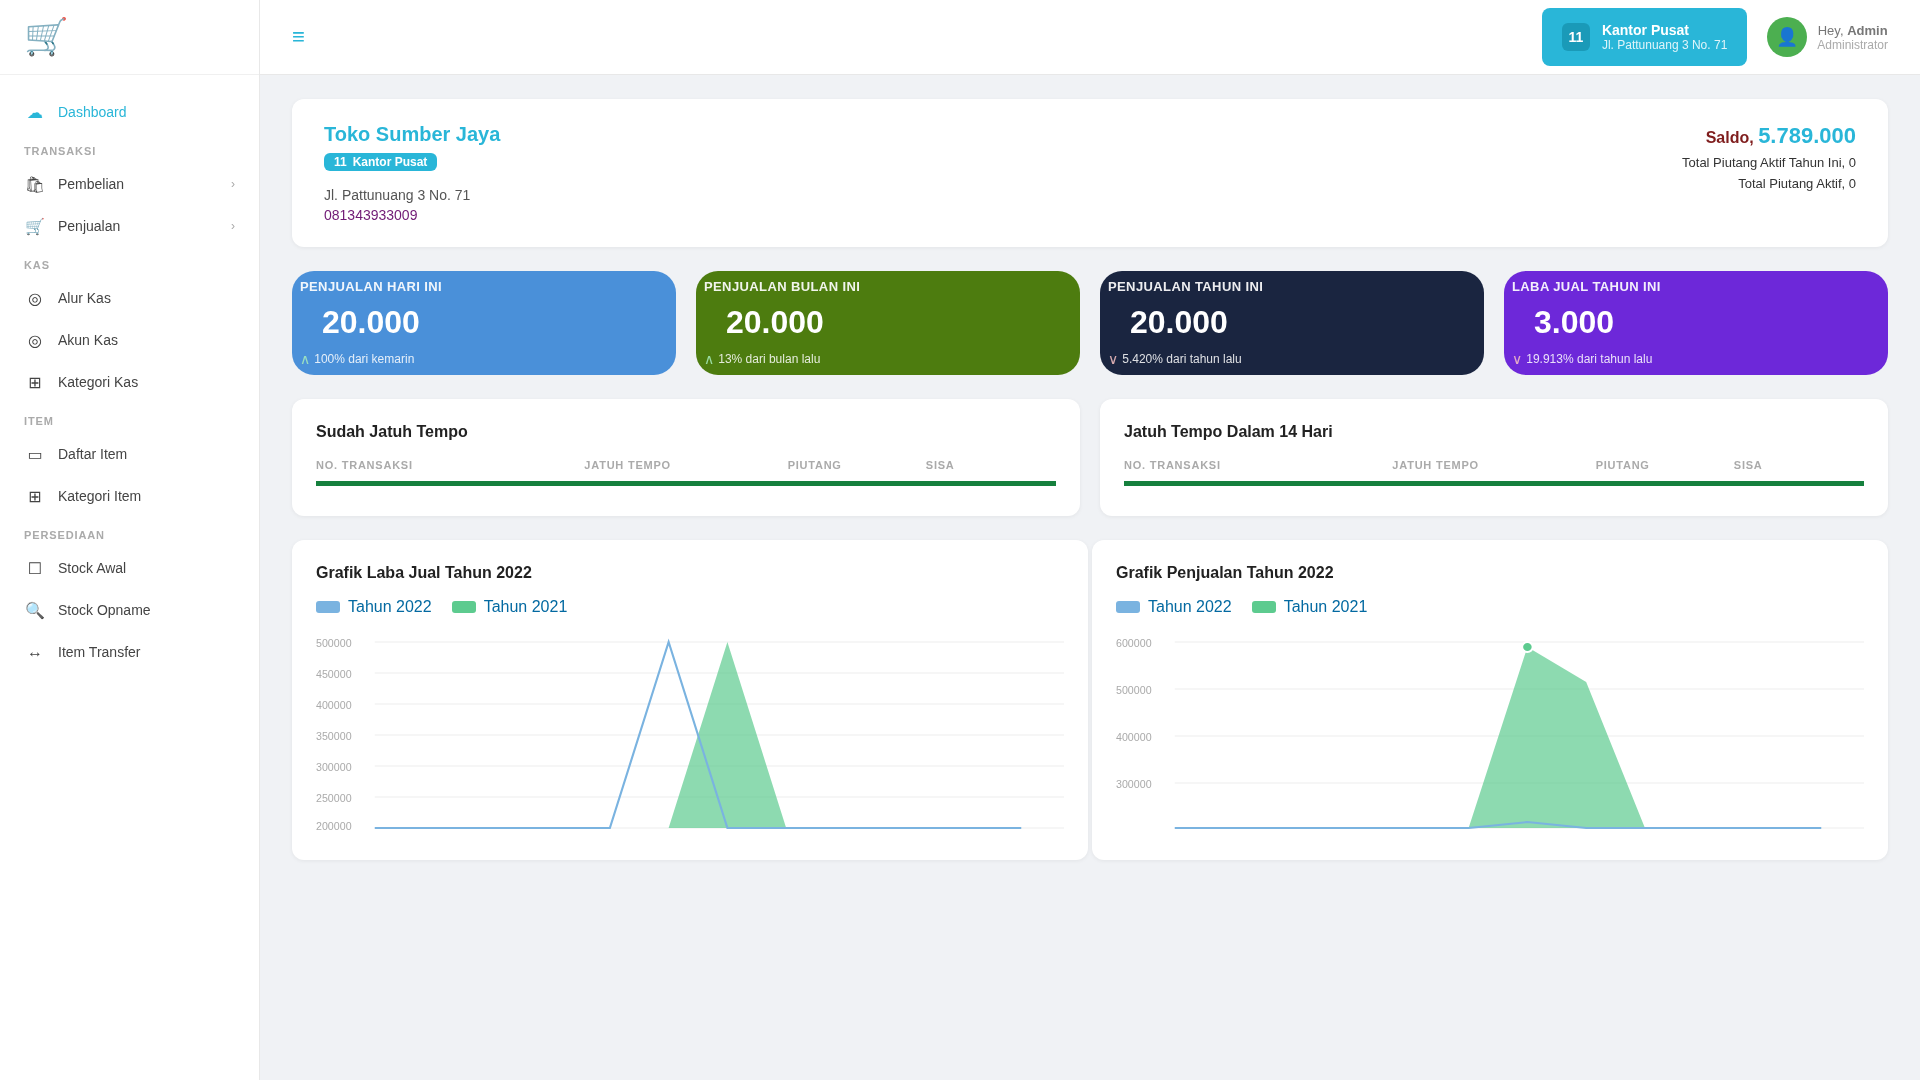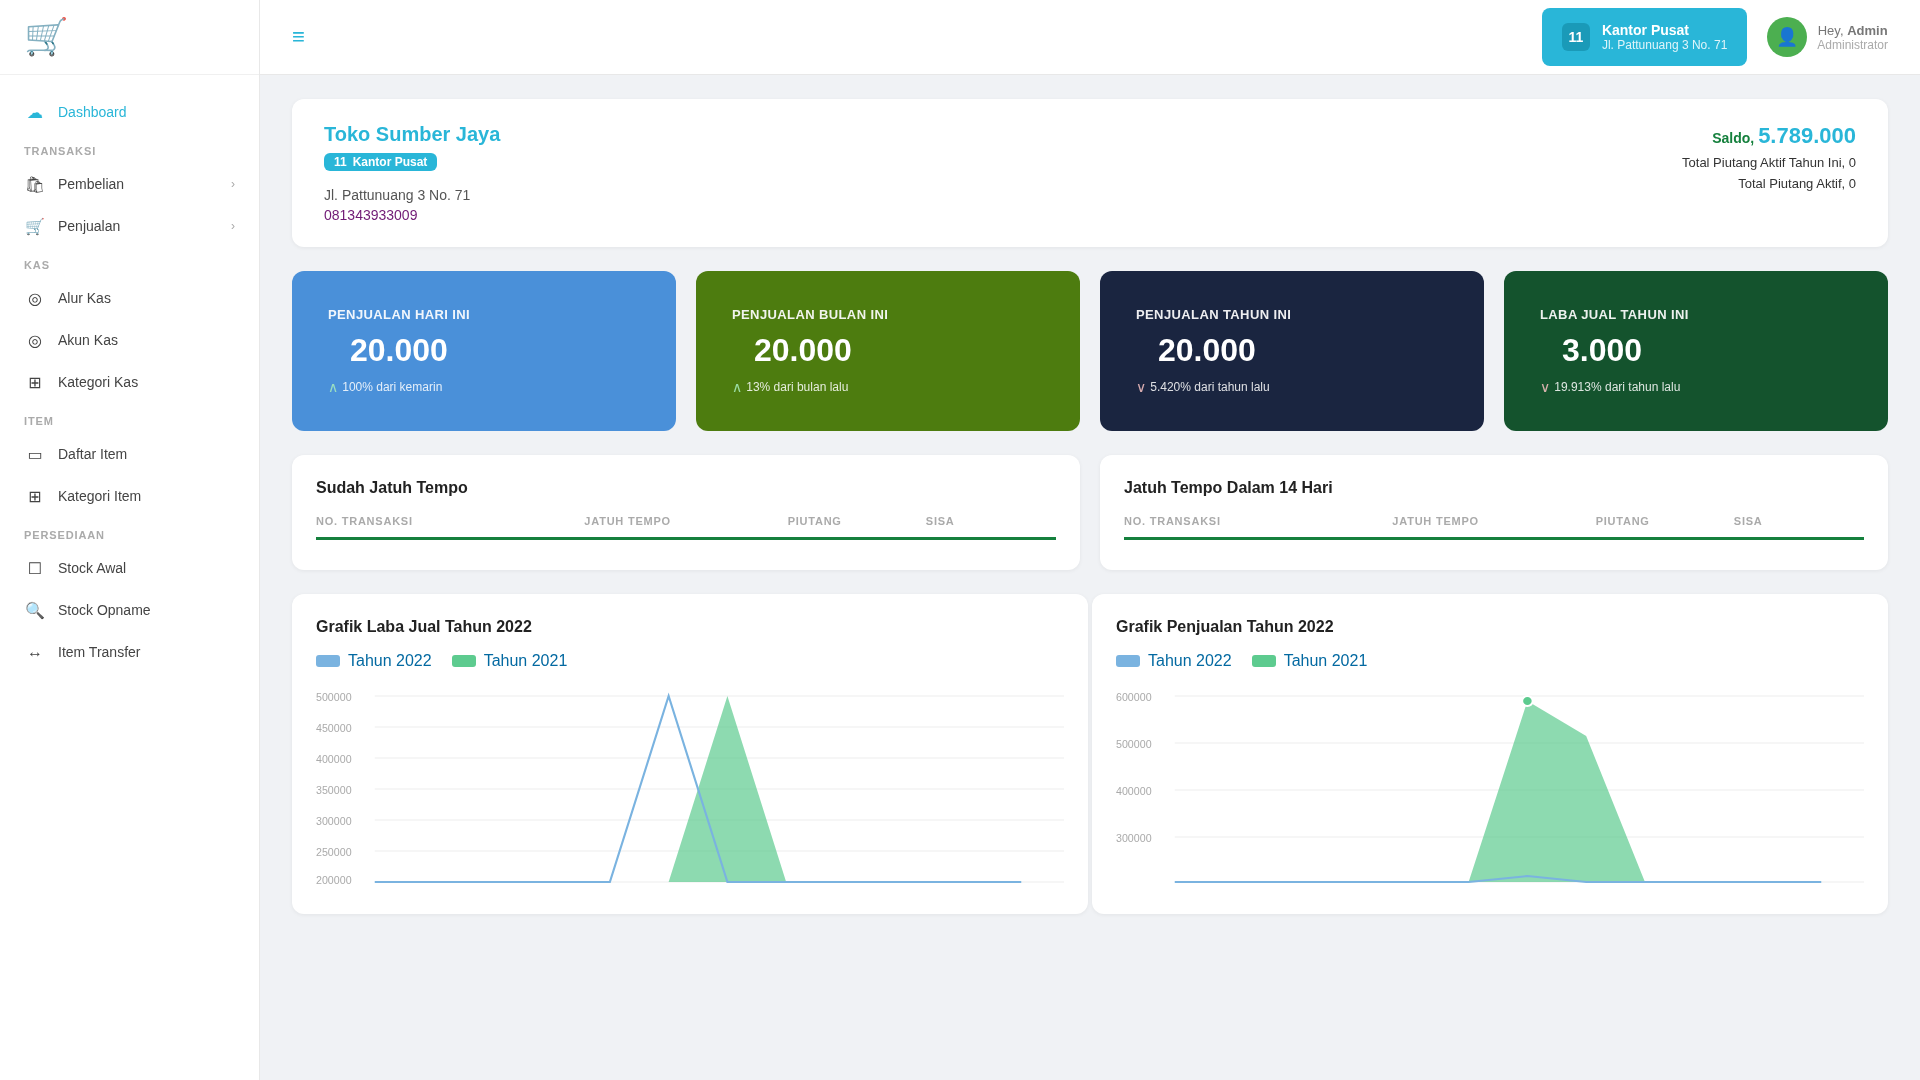--- a/index.html
+++ b/index.html
@@ -150,28 +150,28 @@
     .balance-row span { color: #333; }
 
     
     .stats-grid {
       display: grid;
       grid-template-columns: repeat(4, 1fr);
       gap: 20px;
       margin-bottom: 24px;
     }
     .stat-card {
-      border-radius: 12px;
-      padding: 36px;
+      border-radius: 22px;
+      padding: 8px;
       color: #fff;
     }
     .stat-card.blue { background: #4a90d9; }
     .stat-card.orange { background: #4d7c0f; }
     .stat-card.dark { background: #1a2540; }
-    .stat-card.red { background: #14532d; }
+    .stat-card.red { background: #6d28d9; }
     .stat-label { font-size: 13px; font-weight: 600; letter-spacing: 0.03em; margin-bottom: 10px; opacity: 0.92; }
     .stat-value { font-size: 32px; font-weight: 700; margin-bottom: 10px; margin-left: 22px; }
     .stat-change { font-size: 12px; opacity: 0.85; display: flex; align-items: center; gap: 4px; }
     .stat-change .arrow { font-size: 14px; }
     .arrow-up { color: #a8edbd; }
     .arrow-down { color: #f9c3c3; }
 
     
     .tables-row {
       display: grid;
@@ -181,21 +181,21 @@
     }
     .table-card {
       background: #fff;
       border-radius: 12px;
       padding: 24px;
       box-shadow: 0 1px 4px rgba(0,0,0,0.06);
     }
     .table-card-title { font-size: 16px; font-weight: 600; color: #222; margin-bottom: 18px; }
     .table-header {
       display: grid;
-      border-bottom: 3px solid #15803d;
+      border-bottom: 5px solid #15803d;
       padding-bottom: 10px;
       margin-bottom: 6px;
     }
     .table-header-cell { font-size: 11px; font-weight: 700; color: #aaa; letter-spacing: 0.07em; }
 
     .th-4col { grid-template-columns: 2fr 1.5fr 1fr 1fr; gap: 8px; }
 
     
     .charts-row {
       display: grid;
@@ -316,21 +316,21 @@
           <span class="store-tag">
             <span>11</span>
             <span>Kantor Pusat</span>
           </span>
         </div>
         <div class="store-addr">Jl. Pattunuang 3 No. 71</div>
         <div class="store-phone">081343933009</div>
       </div>
       <div class="store-balance">
         <div>
-          <span style="font-size:14px;font-weight:700;color:#15803d;">Saldo, </span>
+          <span style="font-size:16px;font-weight:700;color:#7f1d1d;">Saldo, </span>
           <span style="font-size:22px;font-weight:700;color:#29b6d8;">5.789.000</span>
         </div>
         <div class="balance-row">
           <span>Total Piutang Aktif Tahun Ini,</span>
           <span>0</span>
         </div>
         <div class="balance-row">
           <span>Total Piutang Aktif,</span>
           <span>0</span>
         </div>

